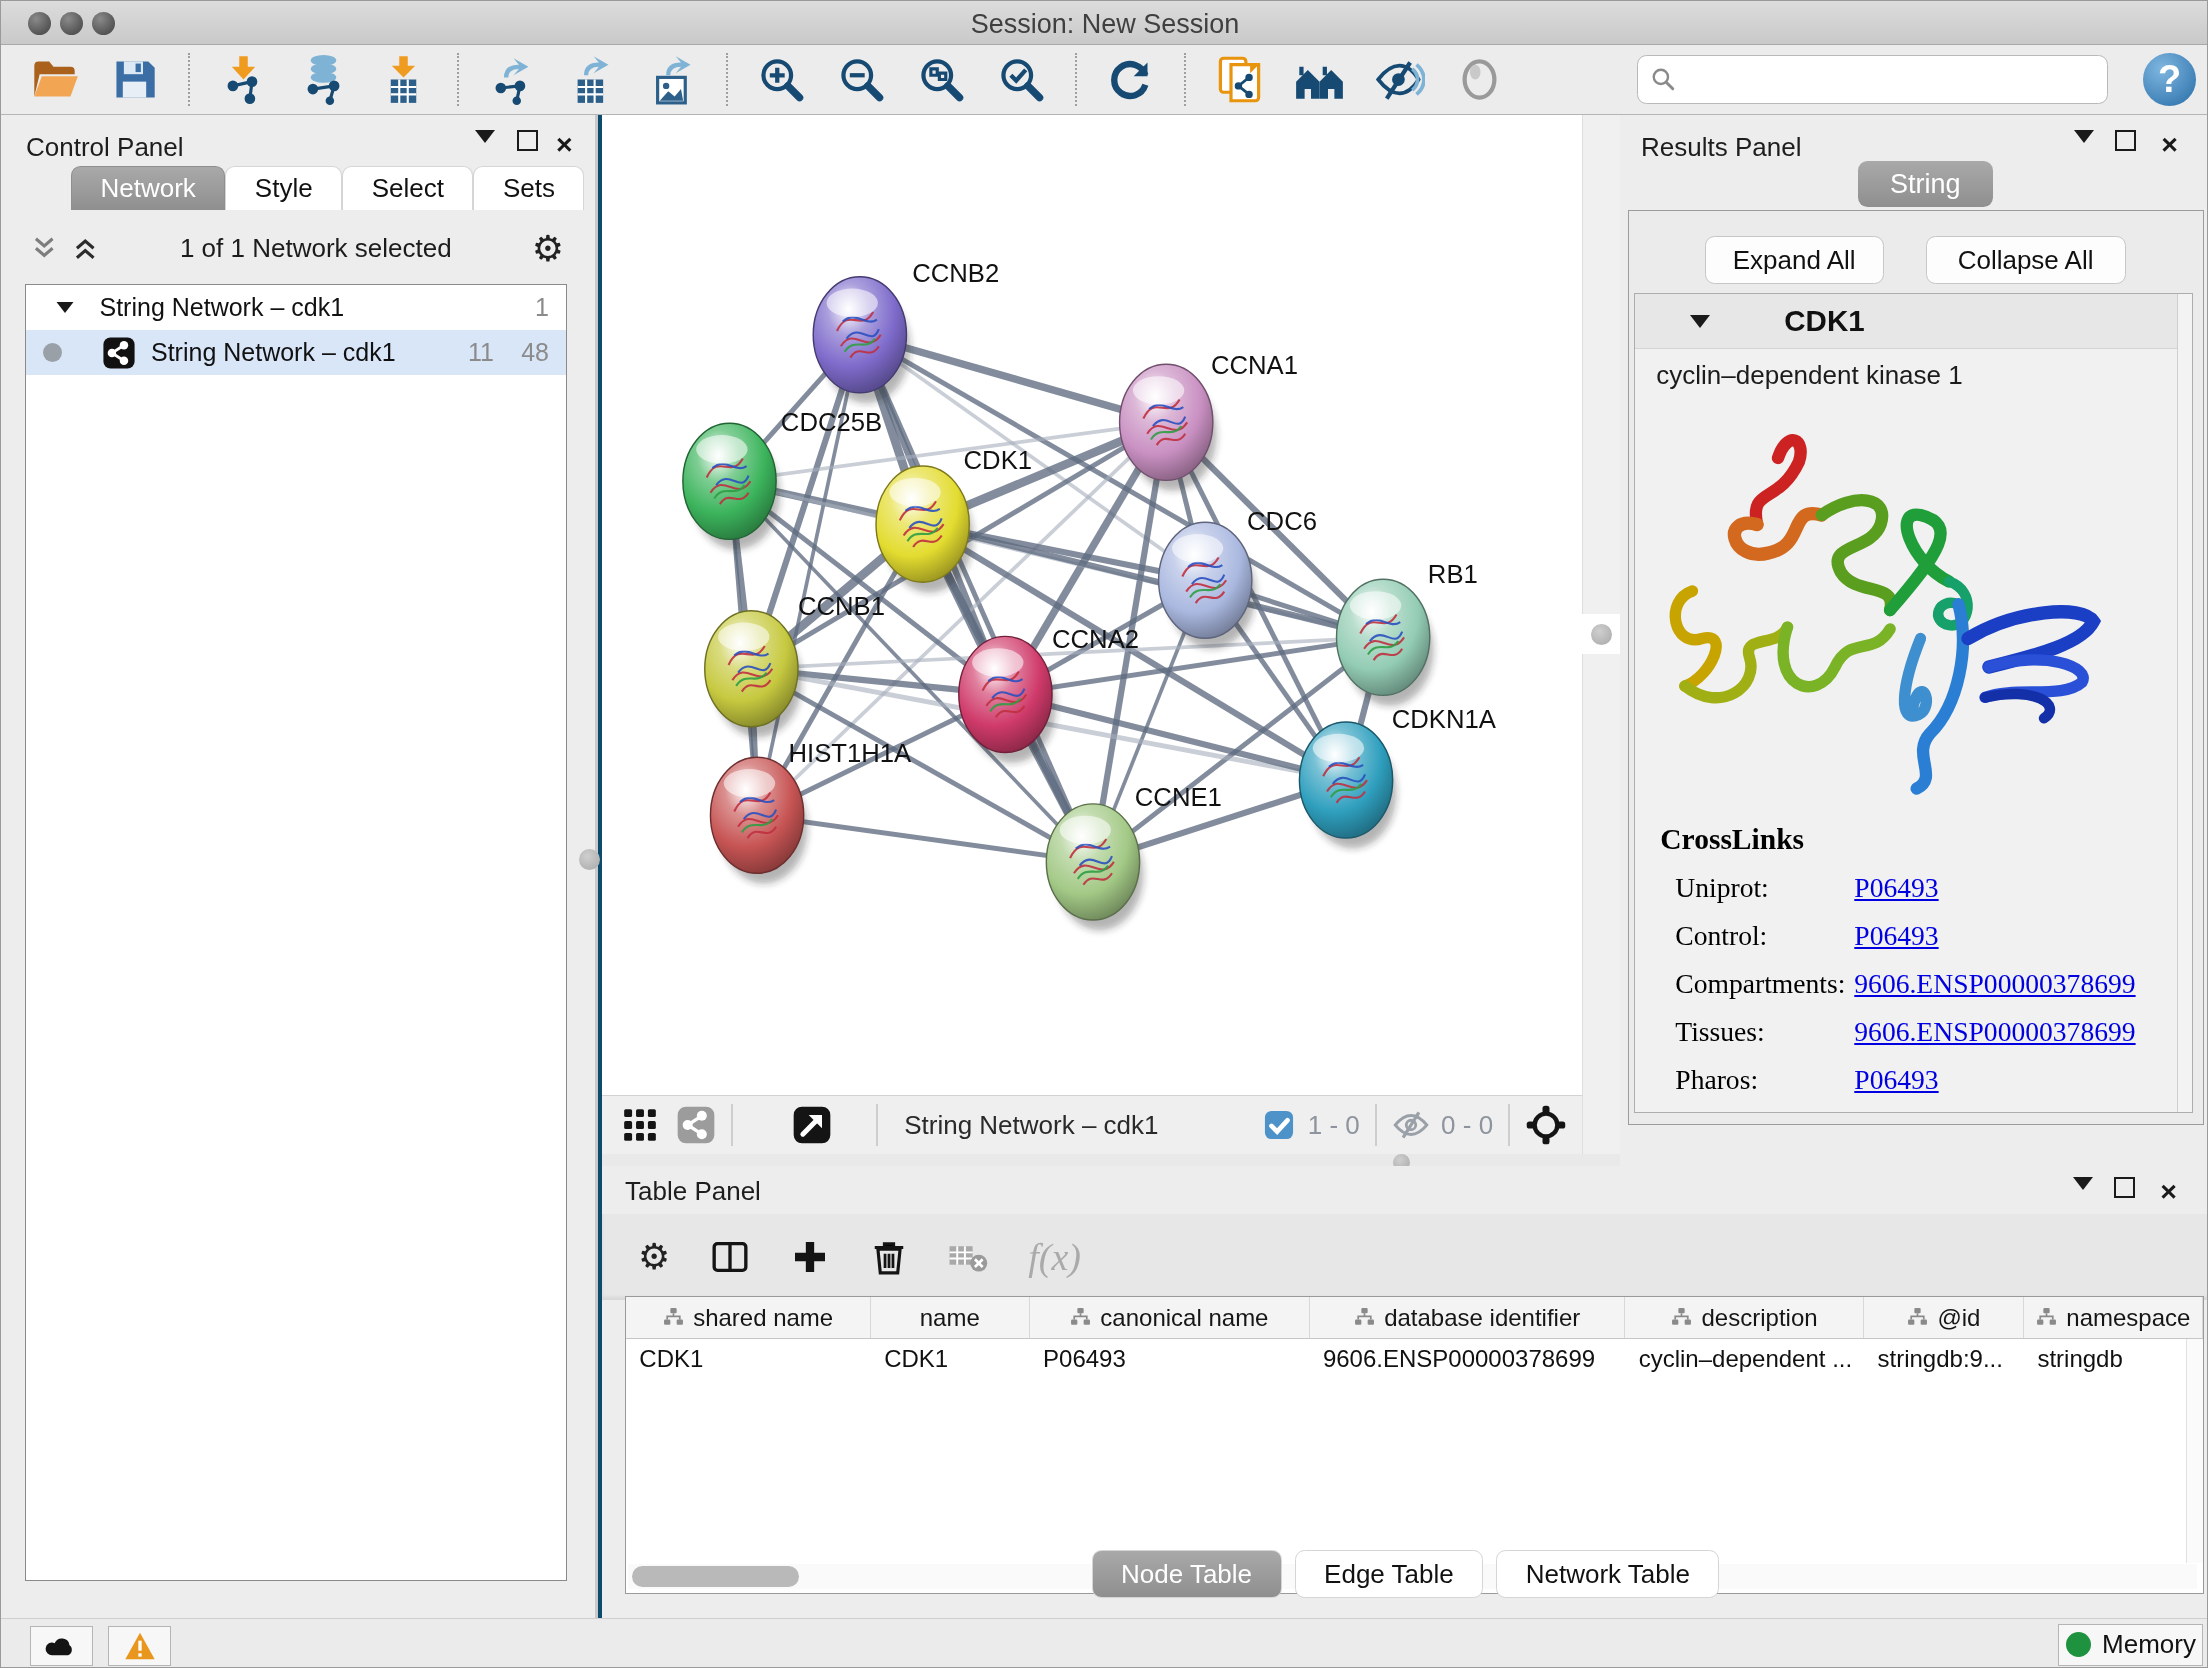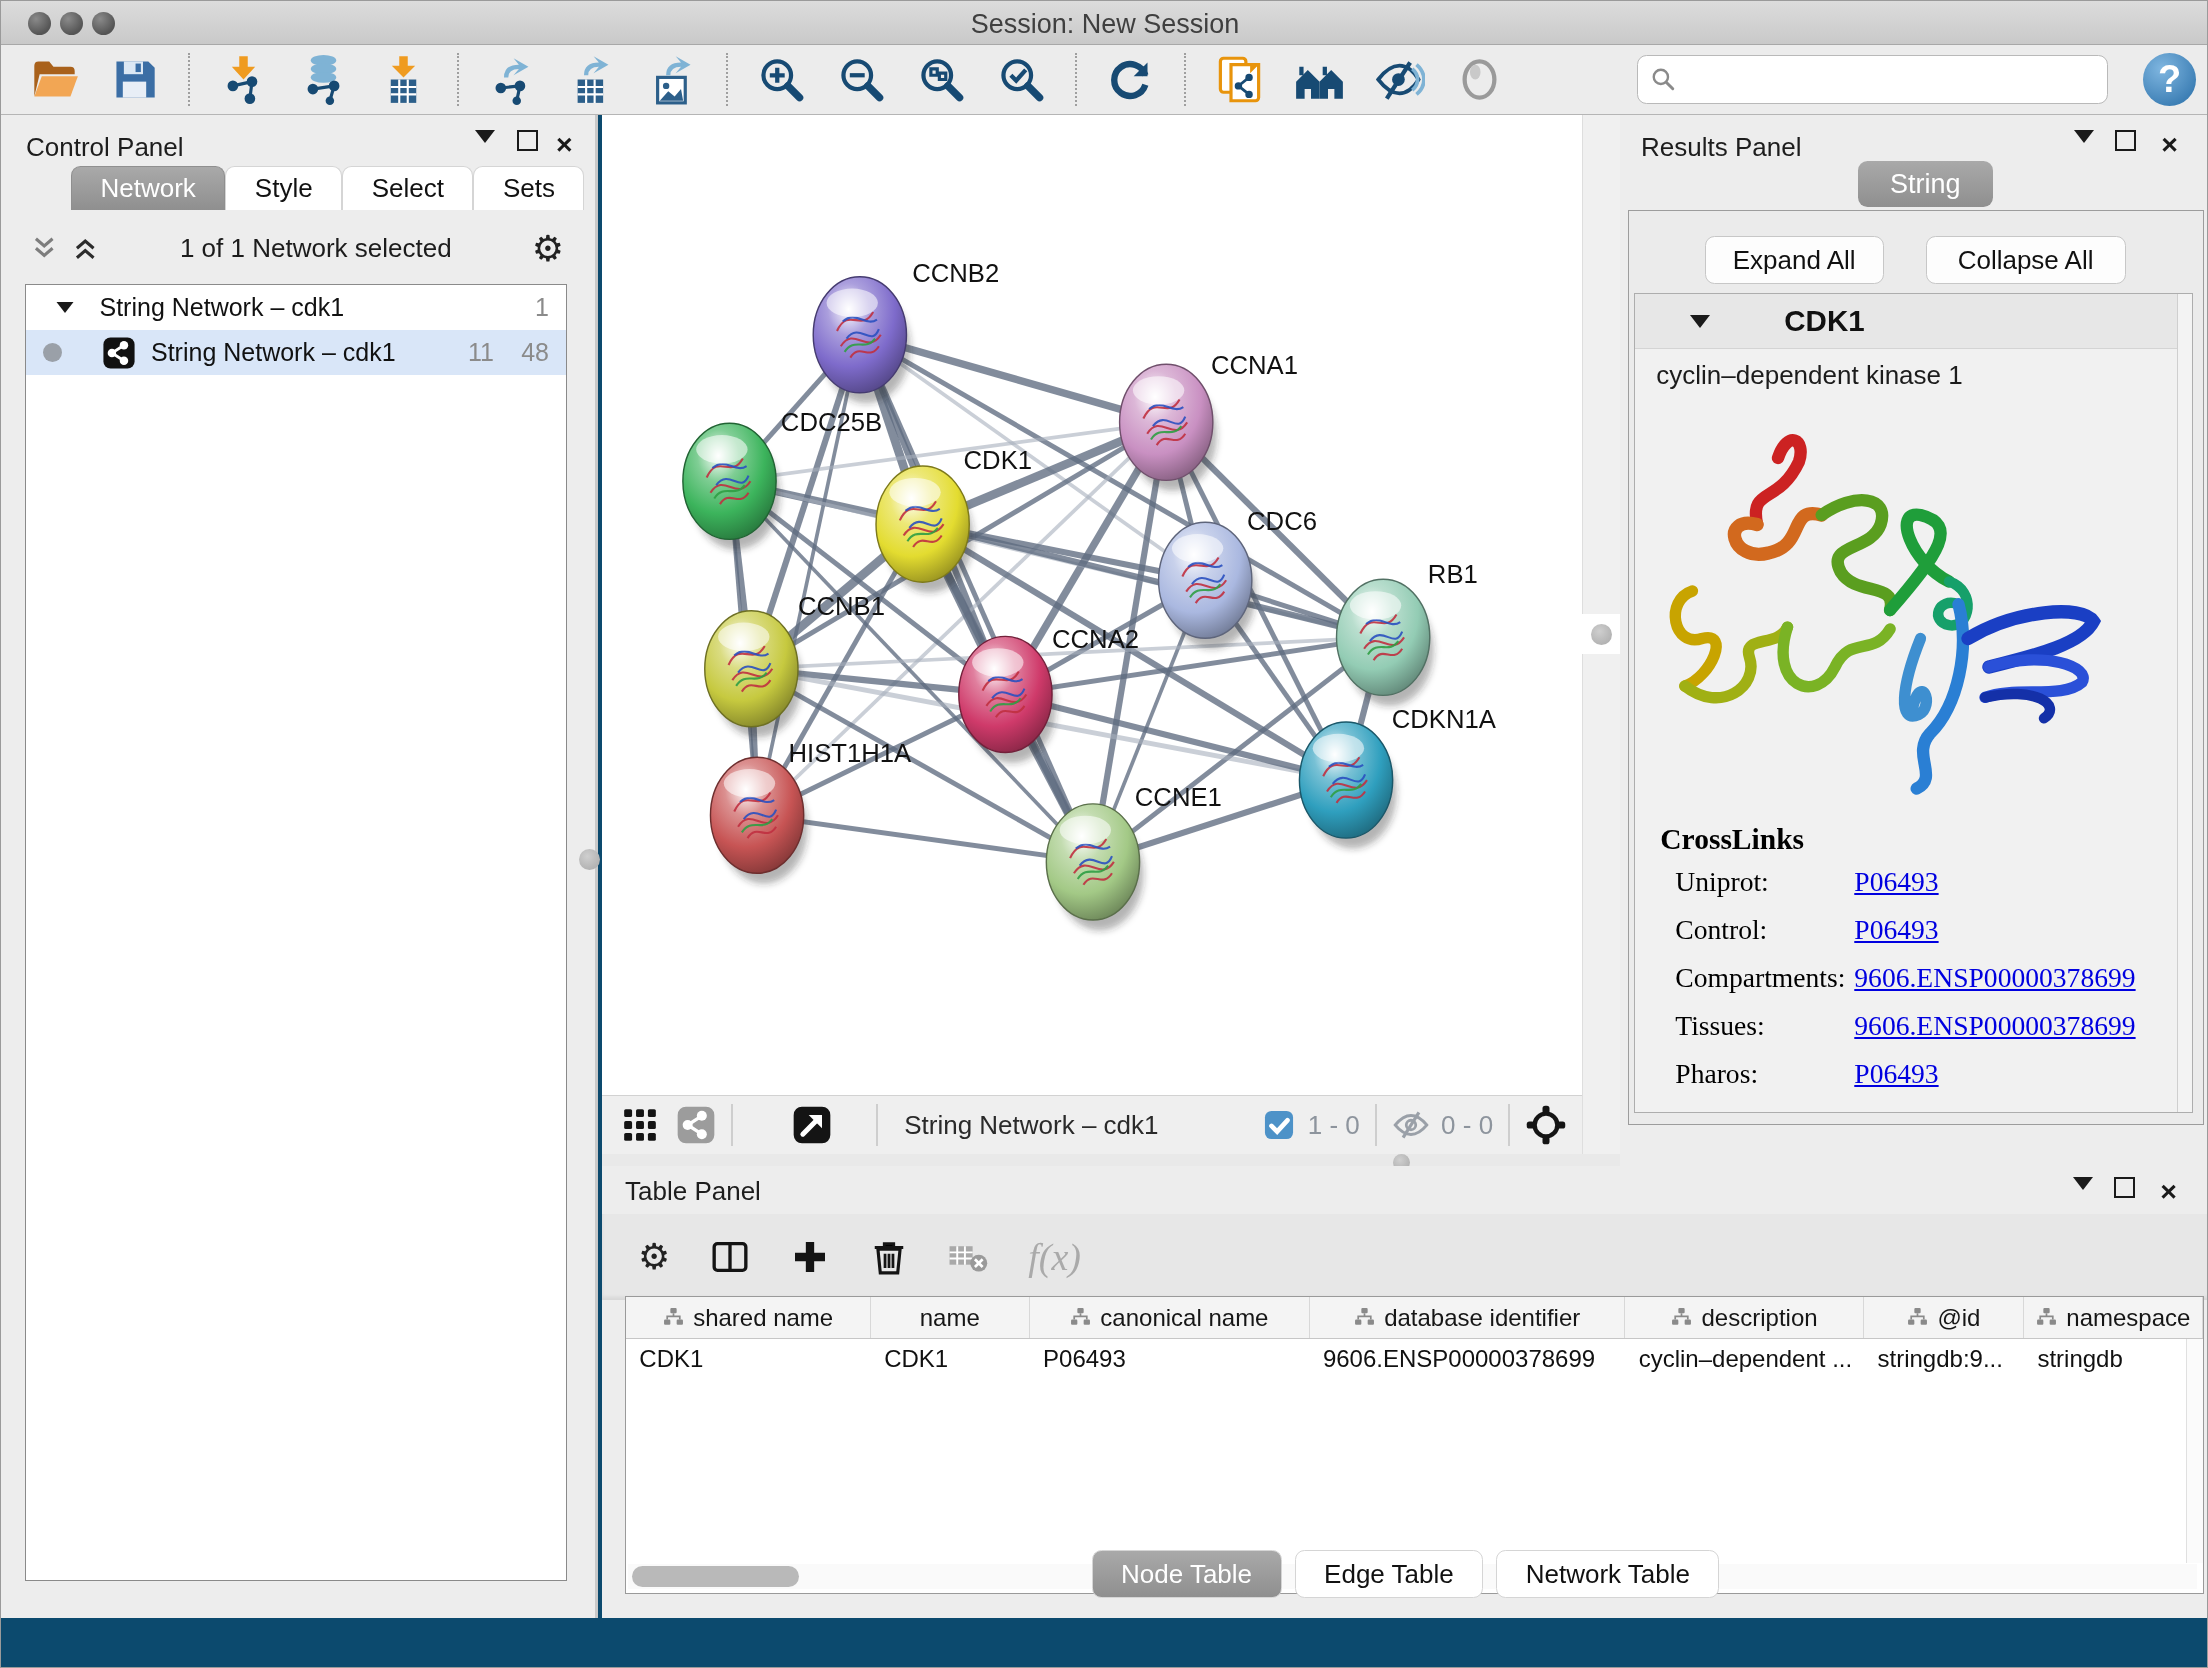--- a/index.html
+++ b/index.html
@@ -75,21 +75,21 @@
     border-radius:9.5px; font-size:26px; color:#111; display:flex; align-items:center; justify-content:center; }
   .rp-inner { position:absolute; left:5.7px; top:82px; width:559px; height:820px; background:#f1f1f1;
     border:1.9px solid #adadad; }
   .rp-generow { height:55px; background:#e7e7e7; border-bottom:1.9px solid #d4d4d4; display:flex;
     align-items:center; }
   .rp-gene { font-size:29.5px; font-weight:bold; color:#111; margin-left:74px; }
   .rp-desc { font-size:26px; color:#1c1c1c; padding:11.4px 0 9.5px 21px; }
   .rp-scroll { position:absolute; right:0; top:0; width:15px; height:100%; background:#f3f3f3;
     border-left:1.9px solid #cfcfcf; }
   .crosslinks { position:absolute; left:25px; top:529px; font-family:"Liberation Serif", serif; }
-  .cl-title { font-size:29.5px; font-weight:bold; color:#000; margin-bottom:10px; }
+  .cl-title { font-size:29.5px; font-weight:bold; color:#000; margin-bottom:16px; }
   .cl-row { display:flex; font-size:27.6px; margin-bottom:16px; }
   .cl-label { width:179px; color:#000; margin-left:15px; }
   .cl-link { color:#0000e0; text-decoration:underline; }
 
   
   .table-panel { position:absolute; left:601px; top:1165px; width:1607px; height:452px; background:#ededed; }
   .tp-toolbar { position:absolute; left:0px; top:48px; width:1607px; height:86px; background:#e7e7e7;
     box-shadow:inset 0 -2.9px 3.8px rgba(0,0,0,.07); display:flex; align-items:center; gap:40px;
     padding-left:36px; }
   .fx { font-family:"Liberation Serif", serif; font-style:italic; font-size:38px; color:#aaa; }
@@ -850,14 +850,32 @@
         </div>
     </div>
 
     <div class="tp-tabs">
       <div class="tp-tab sel">Node Table</div>
       <div class="tp-tab">Edge Table</div>
       <div class="tp-tab">Network Table</div>
     </div>
   </div>
 
+  <div class="statusbar">
+    <div class="sb-btn" style="left:28.5px">
+      <svg width="34" height="28.5" viewBox="0 0 48 36">
+          <path d="M13 32a9 9 0 1 1 2-17 11 11 0 0 1 21 3 8 8 0 0 1-2 14z" fill="#141414"></path>
+        </svg>
+    </div>
+    <div class="sb-btn" style="left:107px">
+      <svg width="32" height="30" viewBox="0 0 48 44">
+          <path d="M24 2L46 42H2z" fill="#e8961e" rx="4"></path>
+          <rect x="21.5" y="14" width="5" height="15" fill="#fff"></rect>
+          <rect x="21.5" y="33" width="5" height="5" fill="#fff"></rect>
+        </svg>
+    </div>
+    <div class="memory">
+      <span class="memdot"></span>
+      <span>Memory</span>
+    </div>
+  </div>
 </div>
 
 
 </body></html>

